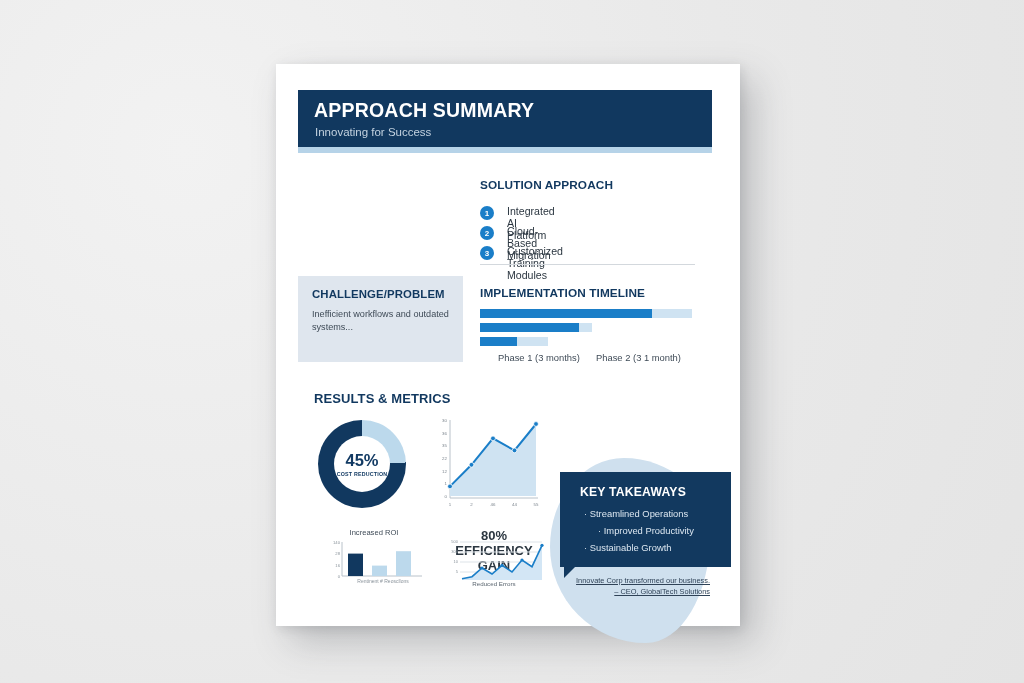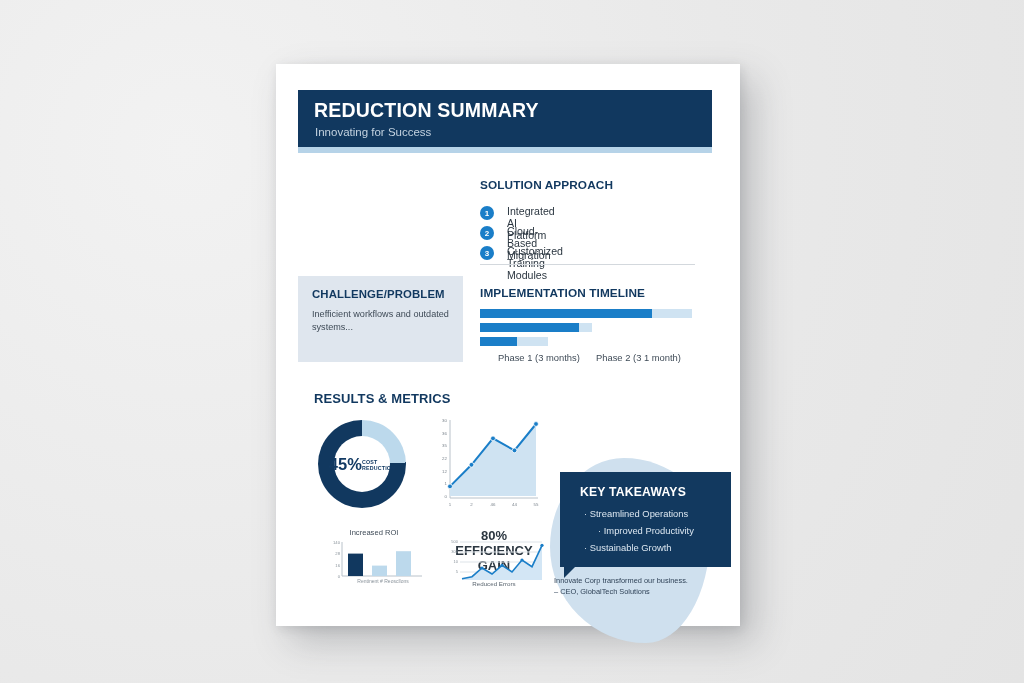--- a/index.html
+++ b/index.html
@@ -50,21 +50,21 @@
   .tl-fill{position:absolute;left:0;top:0;height:9px;background:#1a7ec8;}
   .tl-lbl{position:absolute;font-size:9.4px;color:#3f4b57;top:288px;}
 
   
   #res-title{left:38px;top:327px;font-size:13px;}
 
   
   #donut{position:absolute;left:42px;top:356px;width:88px;height:88px;border-radius:50%;
      background:conic-gradient(#bcd9ec 0deg 148deg,#11385f 148deg 360deg);}
   #donut-hole{position:absolute;left:16px;top:16px;width:56px;height:56px;border-radius:50%;
-     background:#fff;display:flex;flex-direction:row;align-items:center;justify-content:center;}
+     background:#fff;display:flex;flex-direction:column;align-items:center;justify-content:center;}
   #donut-pct{font-size:16.5px;font-weight:bold;color:#123a63;line-height:17px;}
   #donut-cap{font-size:5.3px;font-weight:bold;color:#123a63;letter-spacing:.2px;margin-top:2px;}
 
   
   #linechart{position:absolute;left:158px;top:352px;width:108px;height:98px;background:#fff;}
   .ax-lbl-y{position:absolute;left:0;font-size:4.4px;color:#7b848d;text-align:right;width:13px;}
   .ax-lbl-x{position:absolute;top:86px;font-size:4.4px;color:#7b848d;text-align:center;width:12px;}
 
   
   #barchart{position:absolute;left:46px;top:464px;width:104px;height:60px;}
@@ -80,32 +80,32 @@
   #blob{position:absolute;left:274px;top:394px;width:160px;height:185px;
      background:#cfe0ee;
      border-radius:46% 54% 40% 60% / 48% 42% 58% 52%;
      filter:blur(.4px);}
   #kt-panel{position:absolute;left:284px;top:408px;width:171px;height:95px;background:#12395f;}
   #kt-tail{position:absolute;left:288px;top:503px;width:0;height:0;
      border-left:11px solid #12395f;border-bottom:11px solid transparent;}
   #kt-title{position:absolute;left:0;top:13px;width:146px;text-align:center;
      font-size:12.2px;font-weight:bold;color:#fff;letter-spacing:.2px;}
   .kt-item{position:absolute;left:24px;font-size:9.4px;color:#dbe6f0;}
-  #kt-quote{position:absolute;left:278px;top:512px;width:156px;text-align:left;
-     font-size:7.4px;line-height:10.5px;color:#2f4257;}
+  #kt-quote{position:absolute;left:278px;top:512px;width:156px;text-align:right;
+     font-size:7.4px;line-height:10.5px;color:#2f4257;text-decoration:underline;}
 </style>
 </head>
 <body>
 
 <div id="bg-wash"></div>
 
 <div id="sheet">
 
   <div class="hdr">
-    <div class="hdr-title">REDUCTION SUMMARY</div>
+    <div class="hdr-title">APPROACH SUMMARY</div>
     <div class="hdr-sub">Innovating for Success</div>
   </div>
   <div class="hdr-rule"></div>
 
 
   <div class="card" id="card-challenge">
     <div class="card-title">CHALLENGE/PROBLEM</div>
     <div class="card-body">Inefficient workflows and outdated systems...</div>
   </div>
 

